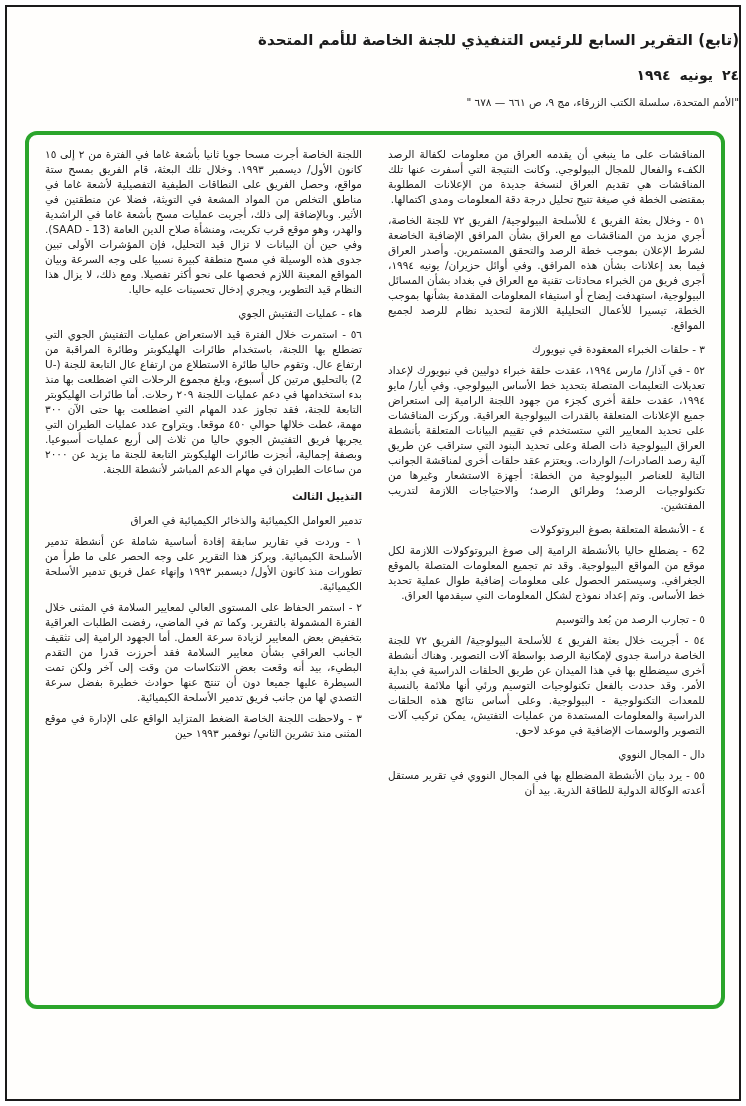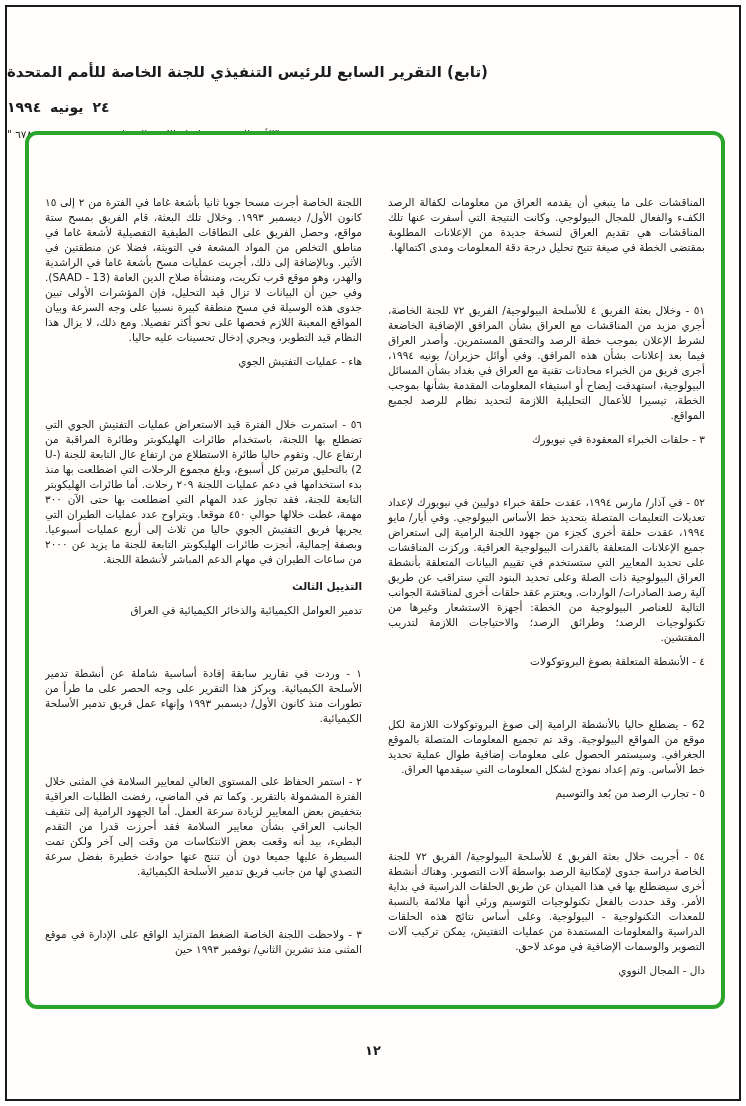--- a/index.html
+++ b/index.html
@@ -6,40 +6,40 @@
   html,body { background:#ffffff; }
   body {
     width:746px; height:1106px; position:relative;
     font-family:"DejaVu Sans", sans-serif;
     color:#1c1c1c;
   }
   .frame {
     position:absolute; left:5px; top:5px; width:736px; height:1096px;
     border:2px solid #1a1a1a; background:#fffefc;
   }
-  .header { text-align:left; direction:rtl; padding-top:56px; }
+  .header { text-align:right; direction:rtl; padding-top:24px; }
   .doc-title { font-size:15px; font-weight:bold; letter-spacing:0.2px; }
   .doc-date  { font-size:14px; font-weight:bold; margin-top:18px; word-spacing:4px; }
   .doc-source{ font-size:10.5px; margin-top:13px; color:#222; }
 
   .content-box {
     position:absolute; left:18px; top:124px; width:700px; height:878px;
     border:4px solid #2ba52b; border-radius:12px;
     padding:12px 16px; background:#fffefc;
   }
   .columns {
     display:flex; flex-direction:row; gap:26px;
     direction:rtl; height:100%; overflow:hidden;
   }
   .column {
     flex:1 1 0; min-width:0;
     font-size:10.5px; line-height:15px;
     text-align:justify; text-justify:inter-word;
   }
-  .block { margin-bottom:6px;margin-top:48px; }
+  .block { margin-bottom:6px; }
   .block.paragraph { font-weight:normal; }
   .block.heading { font-weight:normal; margin-top:9px; margin-bottom:6px; }
   .block.section_title { font-weight:bold; margin-top:12px; }
 
   .footer {
     position:absolute; left:0; bottom:40px; width:100%;
     text-align:center; direction:rtl;
   }
   .page-number { font-size:13px; font-weight:bold; }
 </style>
@@ -74,17 +74,14 @@
           <div class="block paragraph">٥٦ - استمرت خلال الفترة قيد الاستعراض عمليات التفتيش الجوي التي تضطلع بها اللجنة، باستخدام طائرات الهليكوبتر وطائرة المراقبة من ارتفاع عال. وتقوم حاليا طائرة الاستطلاع من ارتفاع عال التابعة للجنة (U-2) بالتحليق مرتين كل أسبوع، وبلغ مجموع الرحلات التي اضطلعت بها منذ بدء استخدامها في دعم عمليات اللجنة ٢٠٩ رحلات. أما طائرات الهليكوبتر التابعة للجنة، فقد تجاوز عدد المهام التي اضطلعت بها حتى الآن ٣٠٠ مهمة، غطت خلالها حوالي ٤٥٠ موقعا. ويتراوح عدد عمليات الطيران التي يجريها فريق التفتيش الجوي حاليا من ثلاث إلى أربع عمليات أسبوعيا. وبصفة إجمالية، أنجزت طائرات الهليكوبتر التابعة للجنة ما يزيد عن ٢٠٠٠ من ساعات الطيران في مهام الدعم المباشر لأنشطة اللجنة.</div>
           <div class="block section_title">التذييل الثالث</div>
           <div class="block heading">تدمير العوامل الكيميائية والذخائر الكيميائية في العراق</div>
           <div class="block paragraph">١ - وردت في تقارير سابقة إفادة أساسية شاملة عن أنشطة تدمير الأسلحة الكيميائية. ويركز هذا التقرير على وجه الحصر على ما طرأ من تطورات منذ كانون الأول/ ديسمبر ١٩٩٣ وإنهاء عمل فريق تدمير الأسلحة الكيميائية.</div>
           <div class="block paragraph">٢ - استمر الحفاظ على المستوى العالي لمعايير السلامة في المثنى خلال الفترة المشمولة بالتقرير. وكما تم في الماضي، رفضت الطلبات العراقية بتخفيض بعض المعايير لزيادة سرعة العمل. أما الجهود الرامية إلى تثقيف الجانب العراقي بشأن معايير السلامة فقد أحرزت قدرا من التقدم البطيء، بيد أنه وقعت بعض الانتكاسات من وقت إلى آخر ولكن تمت السيطرة عليها جميعا دون أن تنتج عنها حوادث خطيرة بفضل سرعة التصدي لها من جانب فريق تدمير الأسلحة الكيميائية.</div>
           <div class="block paragraph">٣ - ولاحظت اللجنة الخاصة الضغط المتزايد الواقع على الإدارة في موقع المثنى منذ تشرين الثاني/ نوفمبر ١٩٩٣ حين</div>
         </div>
     </div>
   </div>
 
-  <div class="footer">
-    <span class="page-number">١٢</span>
-  </div>
 
 </div>
 
 </body></html>

